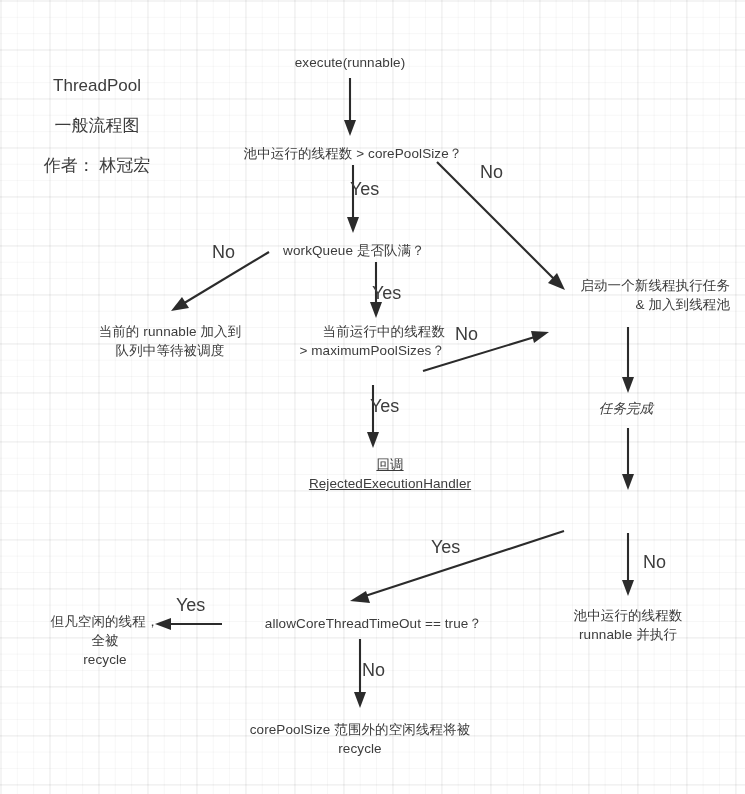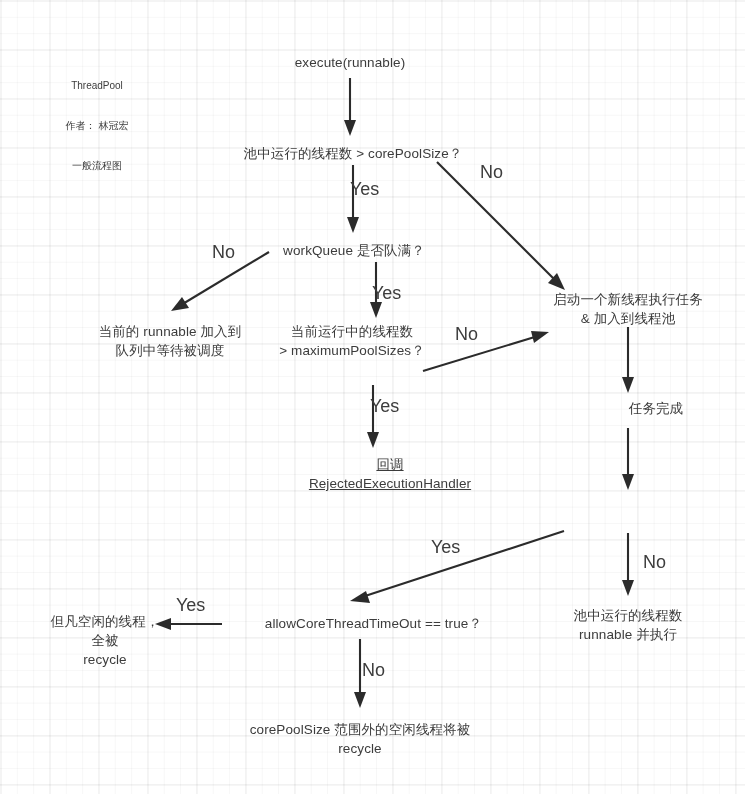--- a/index.html
+++ b/index.html
@@ -35,21 +35,21 @@
     color: #3c3c3c;
     font-size: 13.5px;
     line-height: 19px;
     text-align: center;
     white-space: pre-line;
     letter-spacing: 0.1px;
   }
   .title-block {
     position: absolute;
     color: #3c3c3c;
-    font-size: 10px;
+    font-size: 17px;
     line-height: 20px;
     text-align: center;
     white-space: pre-line;
   }
   .edge-label {
     position: absolute;
     color: #3c3c3c;
     font-size: 18px;
     line-height: 15px;
     text-align: center;
@@ -139,43 +139,43 @@
     </g>
 
     <g>
       <line class="ln" x1="360" y1="639" x2="360" y2="697"></line>
       <polygon class="hd" points="360,708 354,692 366,692"></polygon>
     </g>
   </svg>
 
   <div class="title-block" style="left:33px; top:56px; width:128px;">
     <div>ThreadPool</div>
+    <div>一般流程图</div>
     <div>作者： 林冠宏</div>
-    <div>一般流程图</div>
   </div>
 
   <div class="node" style="left:250px; top:53px; width:200px;text-align:center;">execute(runnable)</div>
 
   <div class="node" style="left:218px; top:144px; width:270px;">池中运行的线程数 &gt; corePoolSize？</div>
 
   <div class="node" style="left:72px; top:322px; width:196px;">当前的 runnable 加入到
 队列中等待被调度</div>
 
   <div class="node" style="left:258px; top:241px; width:192px;">workQueue 是否队满？</div>
 
-  <div class="node" style="left:259px; top:322px; width:186px; text-align:center;">当前运行中的线程数
+  <div class="node" style="left:259px; top:322px; width:186px; text-align:right;">当前运行中的线程数
 &gt; maximumPoolSizes？</div>
 
   <div class="node" style="left:261px; top:455px; width:258px;text-decoration:underline;">回调
 RejectedExecutionHandler</div>
 
-  <div class="node" style="left:526px; top:290px; width:204px;">启动一个新线程执行任务
+  <div class="node" style="left:526px; top:276px; width:204px;text-align:right;">启动一个新线程执行任务
 &amp; 加入到线程池</div>
 
-  <div class="node" style="left:598px; top:399px; width:116px;">任务完成</div>
+  <div class="node" style="left:568px; top:399px; width:116px;font-style:italic;">任务完成</div>
 
 
   <div class="node" style="left:546px; top:606px; width:164px;">池中运行的线程数
 runnable 并执行</div>
 
   <div class="node" style="left:232px; top:614px; width:250px; text-align:right;">allowCoreThreadTimeOut == true？</div>
 
   <div class="node" style="left:20px; top:612px; width:170px;">但凡空闲的线程，
 全被
 recycle</div>

